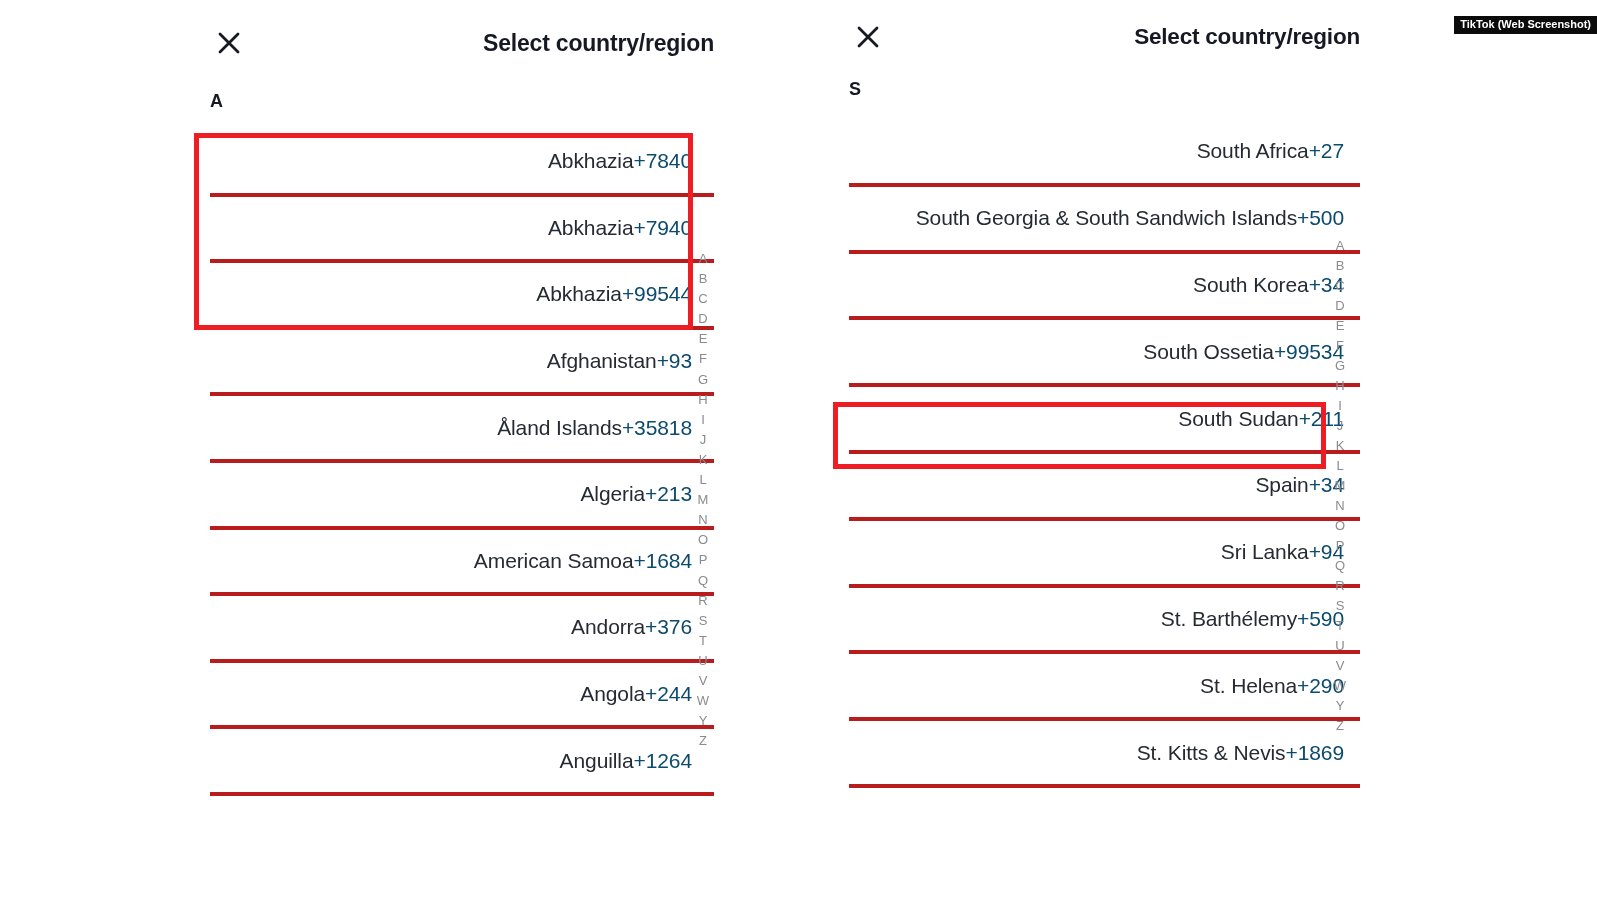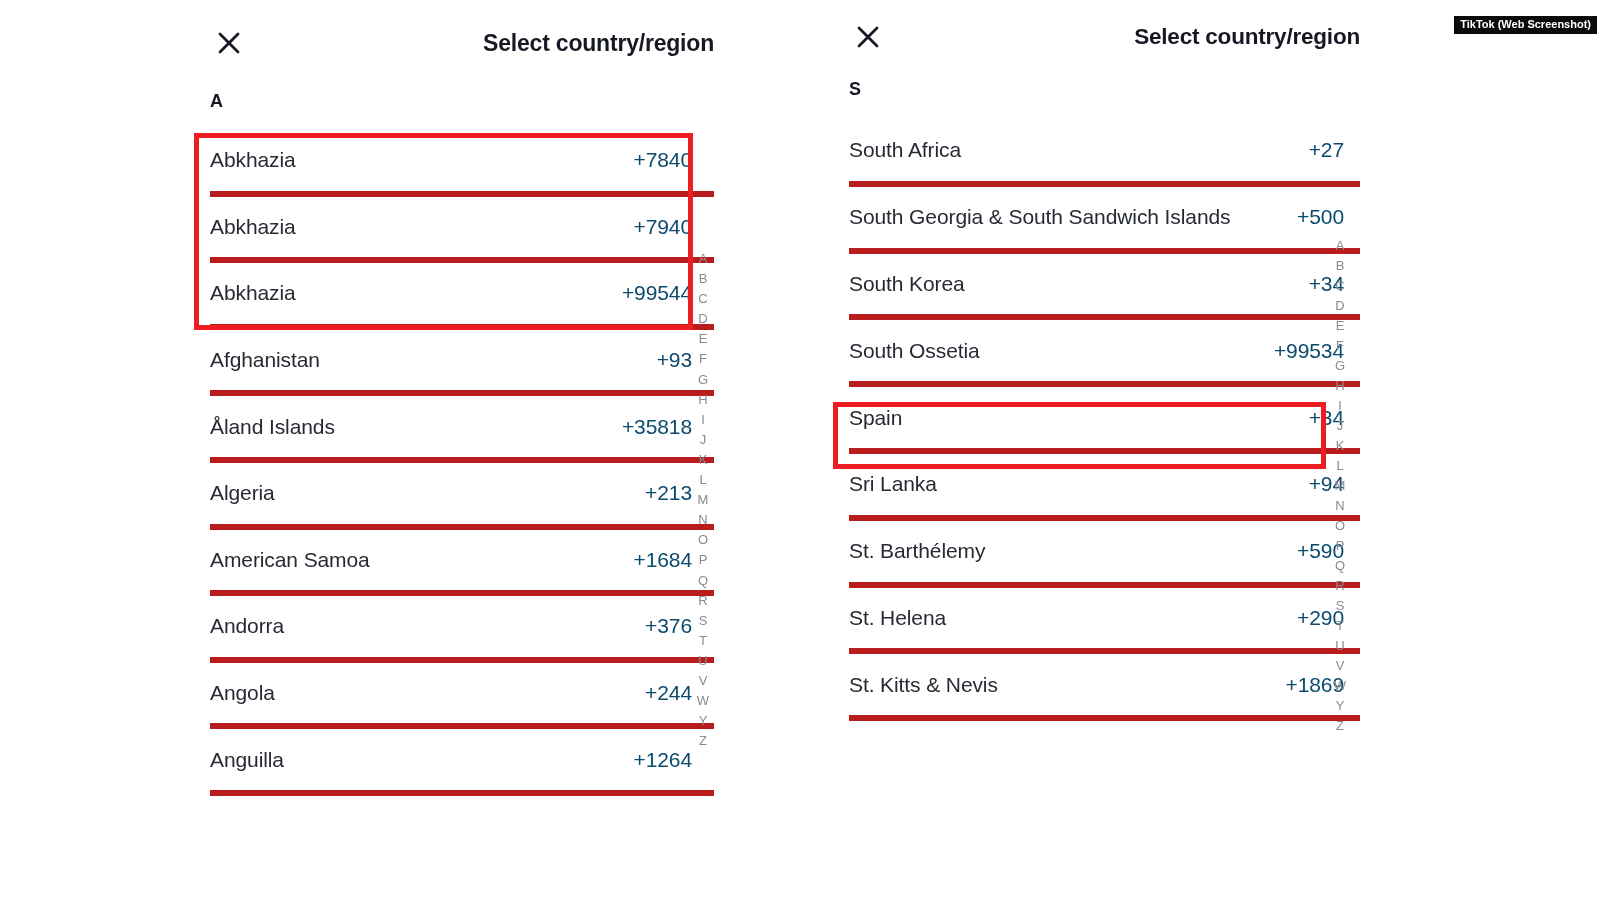--- a/index.html
+++ b/index.html
@@ -74,24 +74,24 @@
 
   
   .country-list {
     position: relative;
     padding-left: 16px;
   }
   .country-row {
     position: relative;
     display: flex;
     align-items: center;
-    justify-content: space-between;
+    justify-content: flex-end;
     height: 66.6px;
     box-sizing: border-box;
-    border-bottom: 6px solid #b91c1c;
+    border-bottom: 4px solid #b91c1c;
     padding-right: 22px;
     cursor: pointer;
     background: #ffffff;
   }
   #panel-right .country-row { height: 66.8px; padding-right: 16px; }
 
   .country-name {
     font-size: 21px;
     color: #262b33;
     letter-spacing: -0.1px;
@@ -250,20 +250,24 @@
     <div class="country-row">
       <span class="country-name">South Korea</span>
       <span class="country-code">+34</span>
     </div>
 
     <div class="country-row">
       <span class="country-name">South Ossetia</span>
       <span class="country-code">+99534</span>
     </div>
 
+    <div class="country-row">
+      <span class="country-name">South Sudan</span>
+      <span class="country-code">+211</span>
+    </div>
 
     <div class="country-row">
       <span class="country-name">Spain</span>
       <span class="country-code">+34</span>
     </div>
 
     <div class="country-row">
       <span class="country-name">Sri Lanka</span>
       <span class="country-code">+94</span>
     </div>

